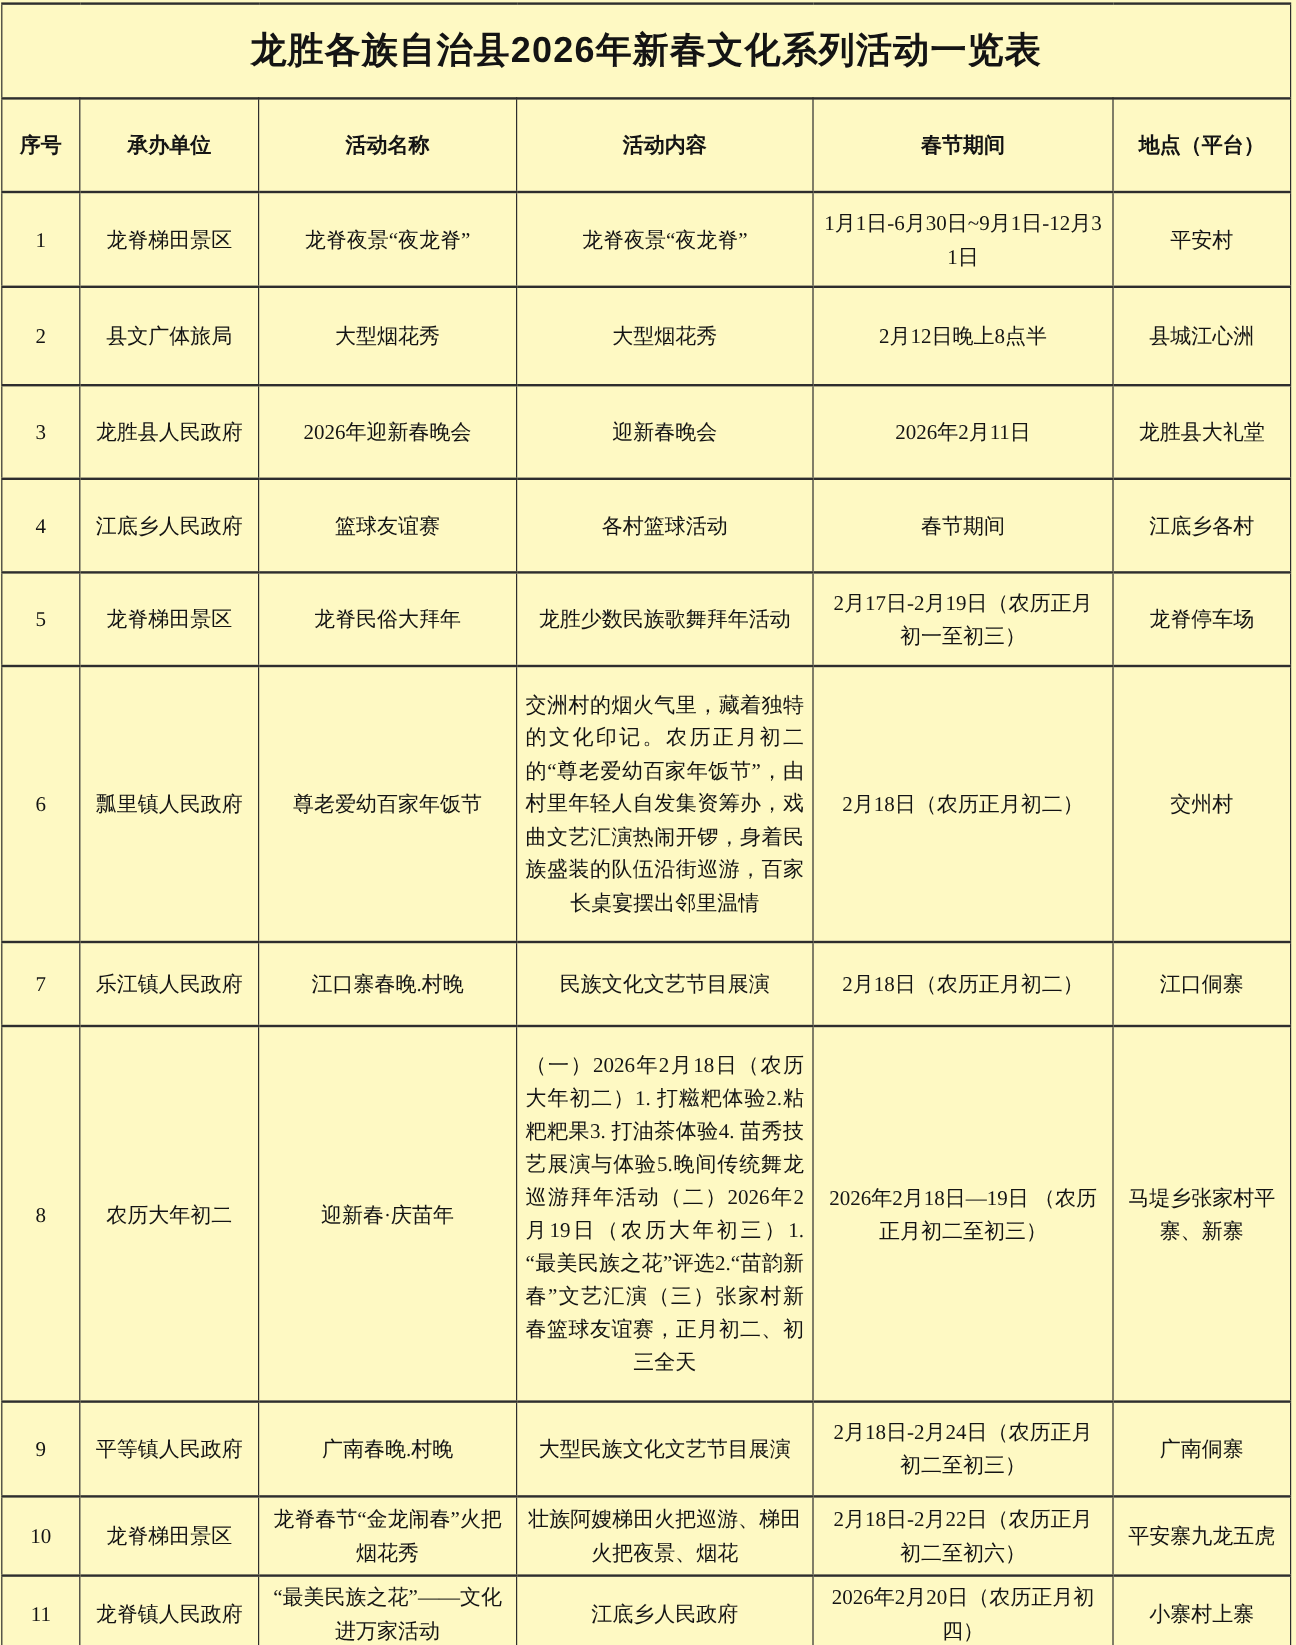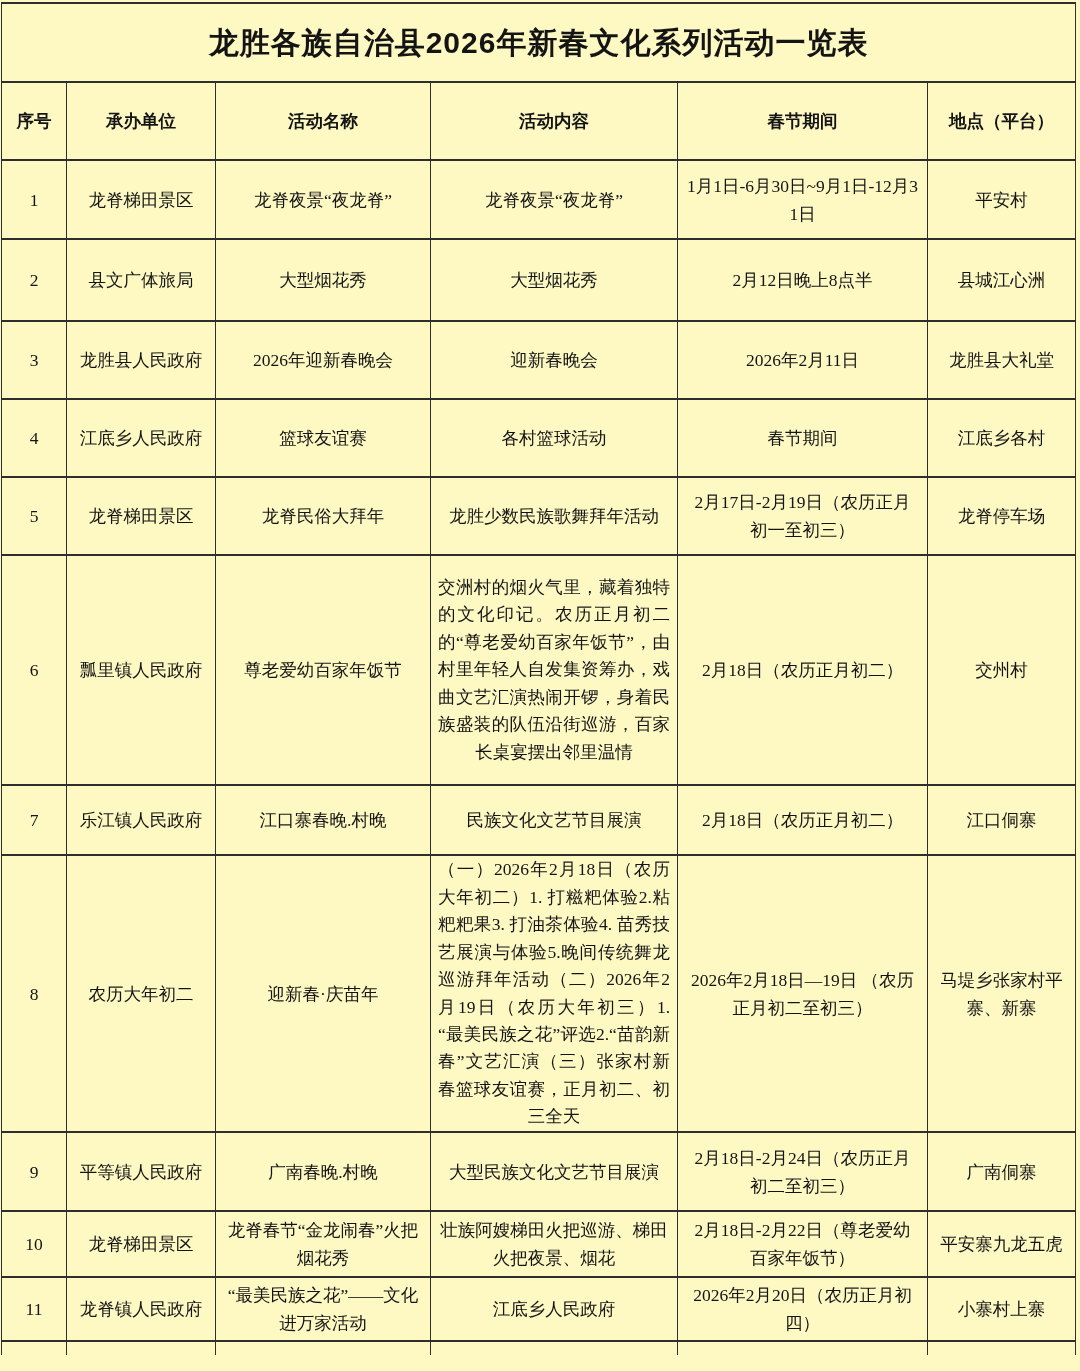--- a/index.html
+++ b/index.html
@@ -39,21 +39,21 @@
   }
   th {
     font-family: "Liberation Sans", "DejaVu Sans", sans-serif;
     font-weight: 700;
     font-size: 17.5px;
   }
   td.justify {
     text-align: justify;
     text-align-last: center;
     line-height: 1.57;
-    padding: 0 7px;
+    padding: 18px 7px;
   }
   tr.partial td { border-bottom: 0; }
 </style>
 </head>
 <body>
 
 <div class="page">
   <table class="activities">
     <colgroup>
       <col style="width:65px">
@@ -145,21 +145,21 @@
         <td>广南春晚.村晚</td>
         <td>大型民族文化文艺节目展演</td>
         <td>2月18日-2月24日（农历正月初二至初三）</td>
         <td>广南侗寨</td>
       </tr>
       <tr style="height:66px">
         <td>10</td>
         <td>龙脊梯田景区</td>
         <td>龙脊春节“金龙闹春”火把烟花秀</td>
         <td>壮族阿嫂梯田火把巡游、梯田火把夜景、烟花</td>
-        <td>2月18日-2月22日（尊老爱幼百家年饭节）</td>
+        <td>2月18日-2月22日（农历正月初二至初六）</td>
         <td>平安寨九龙五虎</td>
       </tr>
       <tr style="height:58px">
         <td>11</td>
         <td>龙脊镇人民政府</td>
         <td>“最美民族之花”——文化进万家活动</td>
         <td>江底乡人民政府</td>
         <td>2026年2月20日（农历正月初四）</td>
         <td>小寨村上寨</td>
       </tr>

